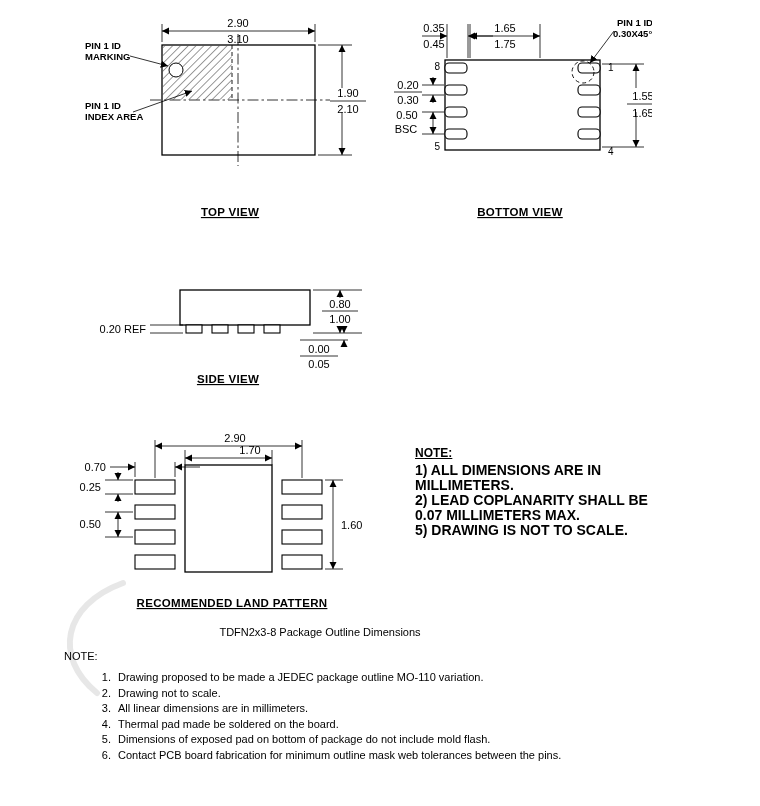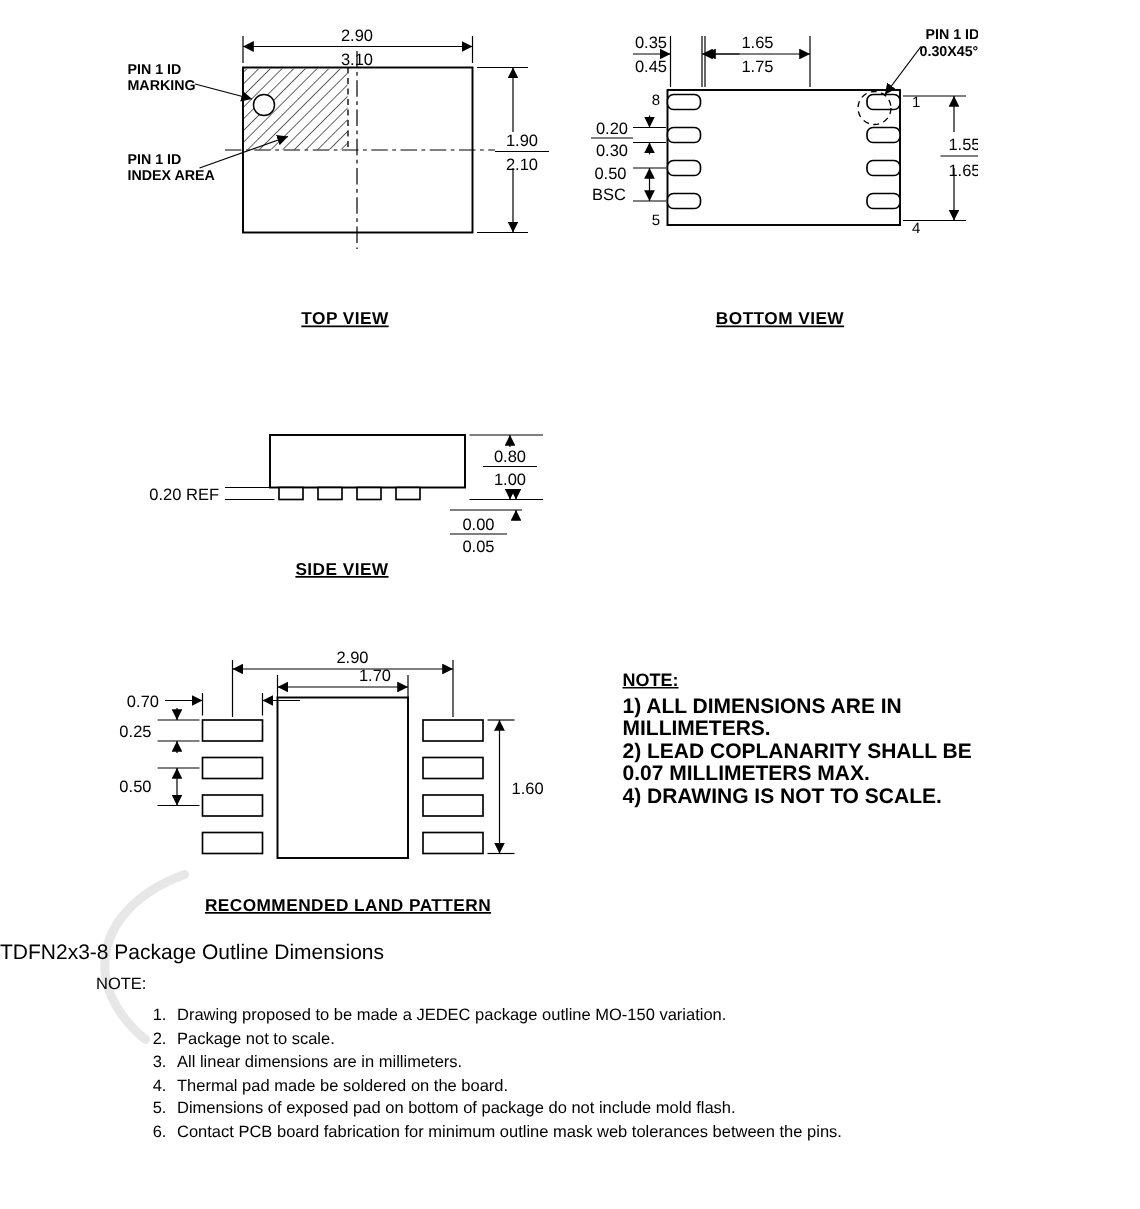--- a/index.html
+++ b/index.html
@@ -12,21 +12,21 @@
   .lbl{font-size:9.5px;font-weight:bold;}
   .vtitle{font-size:11.5px;font-weight:bold;letter-spacing:.3px;}
   .ln{stroke:#000;stroke-width:0.8;fill:none;}
   .outline{stroke:#000;stroke-width:1.3;fill:#fff;}
   .thin-outline{stroke:#000;stroke-width:1.1;fill:#fff;}
   .cl{stroke:#000;stroke-width:0.8;fill:none;stroke-dasharray:11 3 2.5 3;}
   .dash{stroke:#000;stroke-width:0.9;fill:none;stroke-dasharray:4 3;}
   .note-box{position:absolute;left:415px;top:446px;width:256px;}
   .note-box h3{margin:0;font-size:12px;font-weight:bold;text-decoration:underline;}
   .note-box .items{margin-top:3px;font-size:14px;font-weight:bold;line-height:15px;}
-  .caption{position:absolute;left:0;right:12px;top:626px;font-size:14px;}
+  .caption{position:absolute;left:0;right:12px;top:626px;text-align:center;font-size:11px;}
   .footer{position:absolute;left:64px;top:650px;width:640px;font-size:11px;}
   .footer h3{margin:0;font-size:11px;font-weight:normal;}
   .footer ol{margin:9px 0 0 0;padding-left:50px;}
   .footer li{margin:0 0 3.5px 0;padding-left:4px;line-height:12px;}
 </style>
 </head>
 <body>
 
 <div class="page">
 
@@ -204,31 +204,31 @@
     <text class="dimtx" x="101" y="108" text-anchor="end">0.50</text>
     <text class="dimtx" x="341" y="109" text-anchor="start">1.60</text>
     <text class="vtitle" x="232" y="187" text-anchor="middle" text-decoration="underline">RECOMMENDED LAND PATTERN</text>
   </svg>
 
   <div class="note-box">
     <h3>NOTE:</h3>
     <div class="items">
       <div>1) ALL DIMENSIONS ARE IN MILLIMETERS.</div>
       <div>2) LEAD COPLANARITY SHALL BE 0.07 MILLIMETERS MAX.</div>
-      <div>4) DRAWING IS NOT TO SCALE.</div>
+      <div>5) DRAWING IS NOT TO SCALE.</div>
     </div>
   </div>
 
   <div class="caption">TDFN2x3-8 Package Outline Dimensions</div>
 
   <div class="footer">
     <h3>NOTE:</h3>
     <ol>
-      <li>Drawing proposed to be made a JEDEC package outline MO-150 variation.</li>
-      <li>Package not to scale.</li>
+      <li>Drawing proposed to be made a JEDEC package outline MO-110 variation.</li>
+      <li>Drawing not to scale.</li>
       <li>All linear dimensions are in millimeters.</li>
       <li>Thermal pad made be soldered on the board.</li>
       <li>Dimensions of exposed pad on bottom of package do not include mold flash.</li>
       <li>Contact PCB board fabrication for minimum outline mask web tolerances between the pins.</li>
     </ol>
   </div>
 
 </div>
 
 </body></html>

